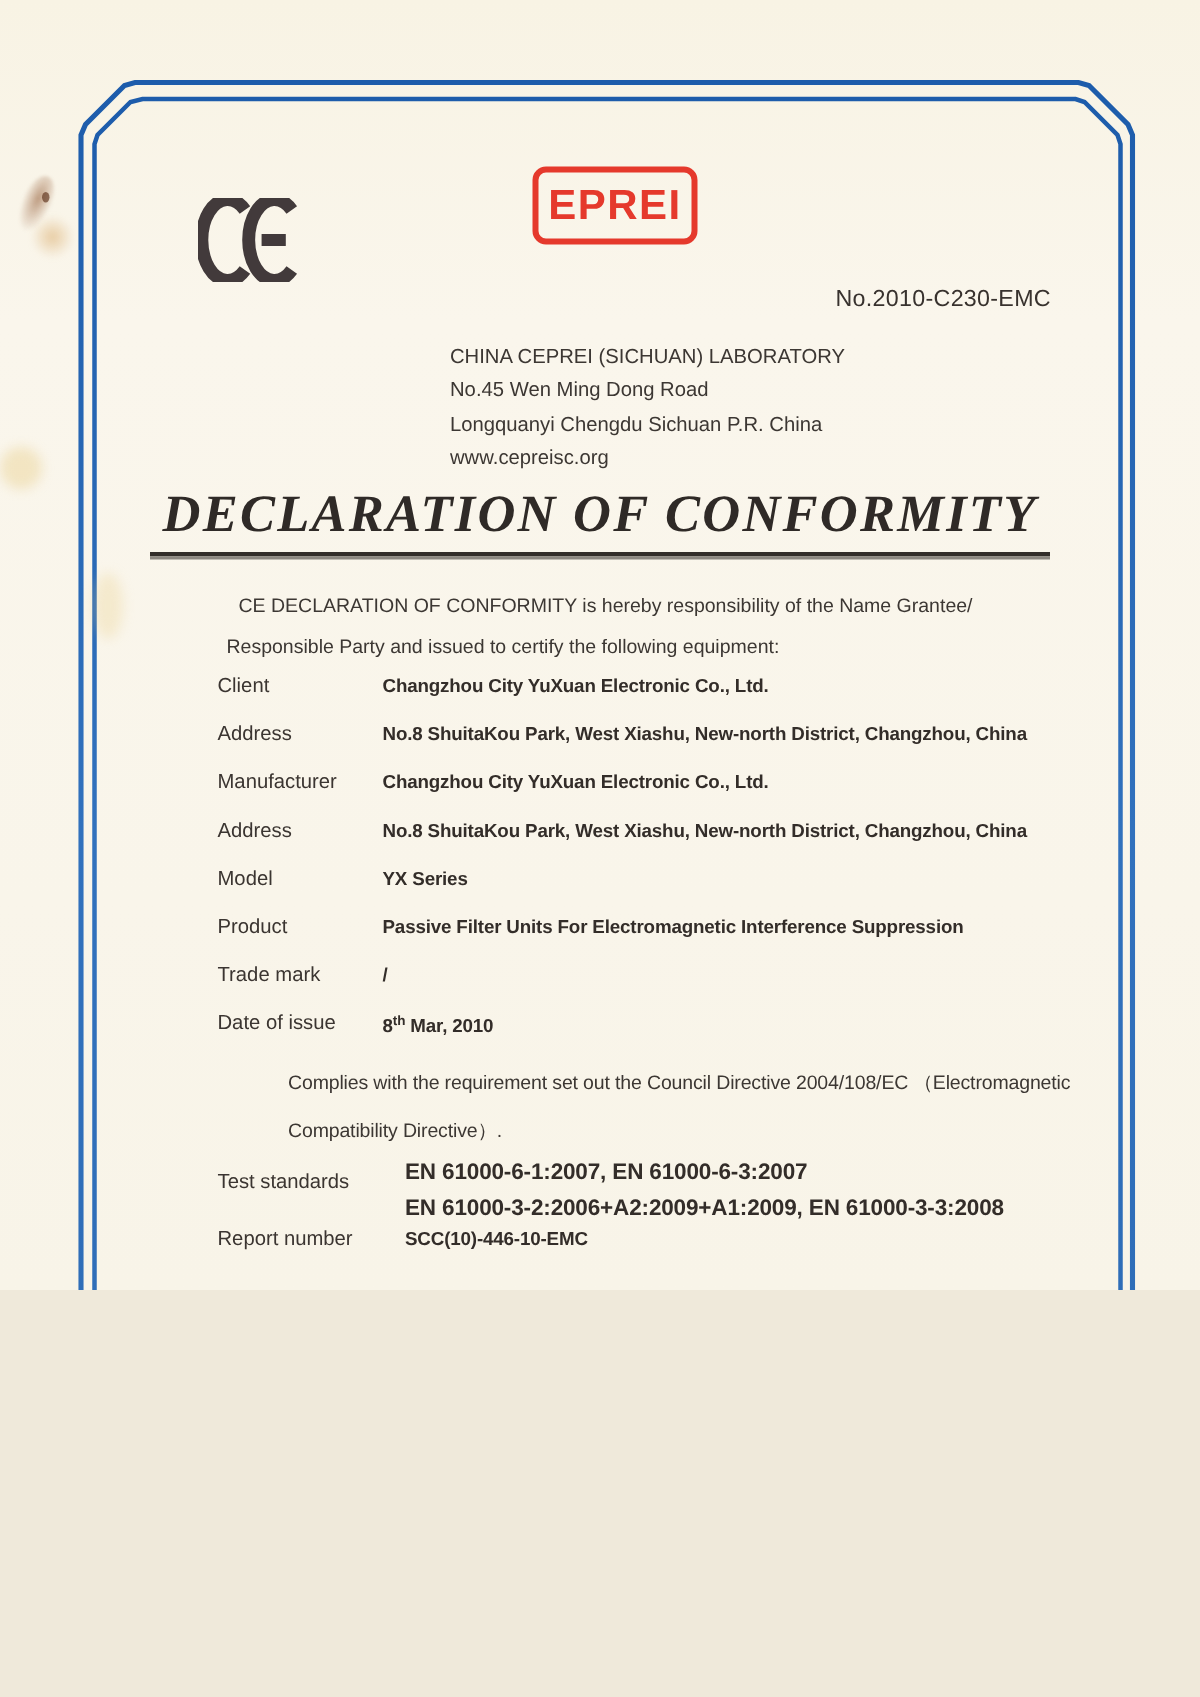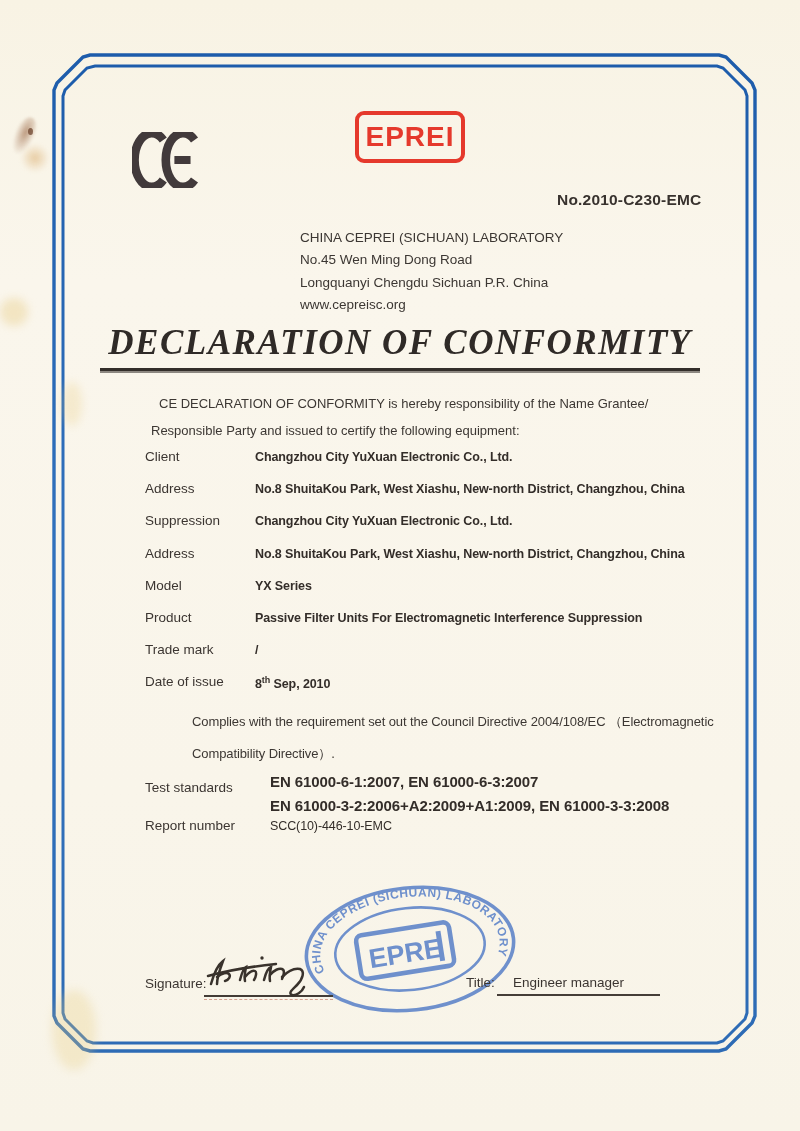--- a/index.html
+++ b/index.html
@@ -3,21 +3,21 @@
 <meta charset="utf-8">
 <style>
   html,body{margin:0;padding:0;}
   body{
     width:800px;height:1131px;
     font-family:"Liberation Sans","DejaVu Sans",sans-serif;
     color:#3a3430;
     background:#efe9da;
   }
   .page{
-    position:relative;width:800px;height:1131px;overflow:hidden;
+    position:relative;width:800px;height:860px;overflow:hidden;
     background:linear-gradient(180deg,#f8f3e4 0%,#faf6ec 25%,#f9f5ea 70%,#f8f4e8 100%);
   }
   .abs{position:absolute;}
   svg{display:block;}
 
   
   #border-svg{position:absolute;left:0;top:0;}
 
   
   .stain{position:absolute;border-radius:50%;pointer-events:none;}
@@ -31,21 +31,21 @@
   .stain-d{left:62px;top:382px;width:20px;height:44px;background:rgba(233,204,128,.28);filter:blur(4px);}
 
   
   .ce-logo{left:132px;top:132px;}
   .eprei-logo{
     left:355px;top:111px;width:102px;height:44px;
     border:4px solid #e5392c;border-radius:9px;
     display:flex;align-items:center;justify-content:center;
     color:#e5392c;font-weight:bold;font-size:28px;letter-spacing:1px;
   }
-  .cert-no{left:557px;top:191px;font-size:15.5px;font-weight:bold;letter-spacing:.2px;color:#38322e;}
+  .cert-no{left:557px;top:191px;font-size:15.5px;font-weight:normal;letter-spacing:.2px;color:#38322e;}
 
   .lab{left:300px;top:227px;font-size:13.5px;line-height:22.3px;color:#3c3733;}
 
   
   .doc-title-wrap{left:0;top:323px;width:800px;text-align:center;}
   .doc-title{
     display:inline-block;
     font-family:"Liberation Serif","DejaVu Serif",serif;
     font-style:italic;font-weight:bold;font-size:35px;letter-spacing:1.5px;
     color:#2f2a27;
@@ -66,21 +66,21 @@
 
   .complies{left:145px;top:706px;width:555px;font-size:13px;line-height:31.5px;letter-spacing:-.1px;color:#3c3733;margin-left:47px;}
 
   .ts-label{left:145px;top:780px;font-size:13.5px;color:#3b3531;}
   .ts-values{left:270px;top:770px;font-size:15px;font-weight:bold;line-height:24px;letter-spacing:-.1px;color:#332d29;white-space:nowrap;}
 
   .doc-note{left:145px;top:815px;font-size:13.5px;color:#3c3733;}
 
   .report-row{left:145px;top:818px;display:flex;}
   .report-label{width:125px;flex:none;font-size:13.5px;color:#3b3531;}
-  .report-value{font-size:12.5px;font-weight:normal;letter-spacing:-.1px;color:#332d29;padding-top:1px;text-align:center;}
+  .report-value{font-size:12.5px;font-weight:bold;letter-spacing:-.1px;color:#332d29;padding-top:1px;text-align:center;}
 
   
   .stamp{left:292px;top:876px;opacity:.88;}
 
   
   .sig-label{left:145px;top:976px;font-size:13.5px;color:#3b3531;}
   .sig-line{left:204px;top:995px;width:129px;height:2px;background:#433c36;}
   .sig-line-red{left:204px;top:999px;width:129px;height:0;border-top:1px dashed rgba(178,62,40,.45);}
   .sig-scrawl{left:198px;top:941px;}
   .title-label{left:466px;top:975px;font-size:13.5px;color:#3b3531;}
@@ -144,42 +144,42 @@
   <div class="abs fields">
     <div class="frow">
       <span class="flabel">Client</span>
       <span class="fvalue">Changzhou City YuXuan Electronic Co., Ltd.</span>
     </div>
     <div class="frow">
       <span class="flabel">Address</span>
       <span class="fvalue">No.8 ShuitaKou Park, West Xiashu, New-north District, Changzhou, China</span>
     </div>
     <div class="frow">
-      <span class="flabel">Suppression</span>
+      <span class="flabel">Manufacturer</span>
       <span class="fvalue">Changzhou City YuXuan Electronic Co., Ltd.</span>
     </div>
     <div class="frow">
       <span class="flabel">Address</span>
       <span class="fvalue">No.8 ShuitaKou Park, West Xiashu, New-north District, Changzhou, China</span>
     </div>
     <div class="frow">
       <span class="flabel">Model</span>
       <span class="fvalue">YX Series</span>
     </div>
     <div class="frow">
       <span class="flabel">Product</span>
       <span class="fvalue">Passive Filter Units For Electromagnetic Interference Suppression</span>
     </div>
     <div class="frow">
       <span class="flabel">Trade mark</span>
       <span class="fvalue">/</span>
     </div>
     <div class="frow">
       <span class="flabel">Date of issue</span>
-      <span class="fvalue"><span>8</span><sup class="ord">th</sup><span> Sep, 2010</span></span>
+      <span class="fvalue"><span>8</span><sup class="ord">th</sup><span> Mar, 2010</span></span>
     </div>
   </div>
 
   <div class="abs complies">
     <div>Complies with the requirement set out the Council Directive 2004/108/EC （Electromagnetic</div>
     <div>Compatibility Directive）.</div>
   </div>
 
   <div class="abs ts-label">Test standards</div>
   <div class="abs ts-values">

